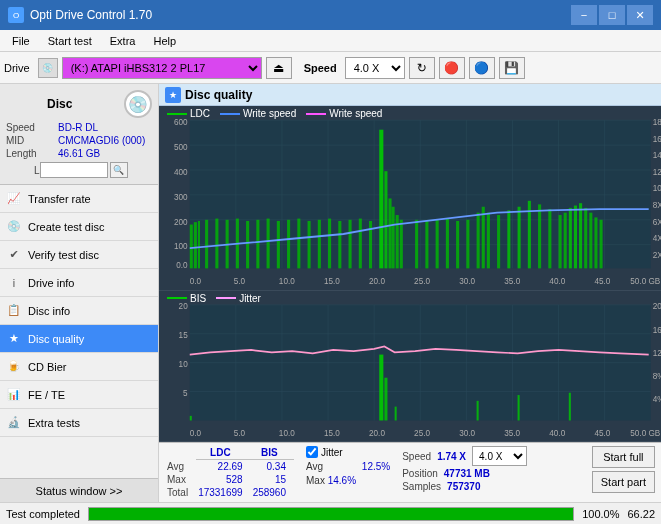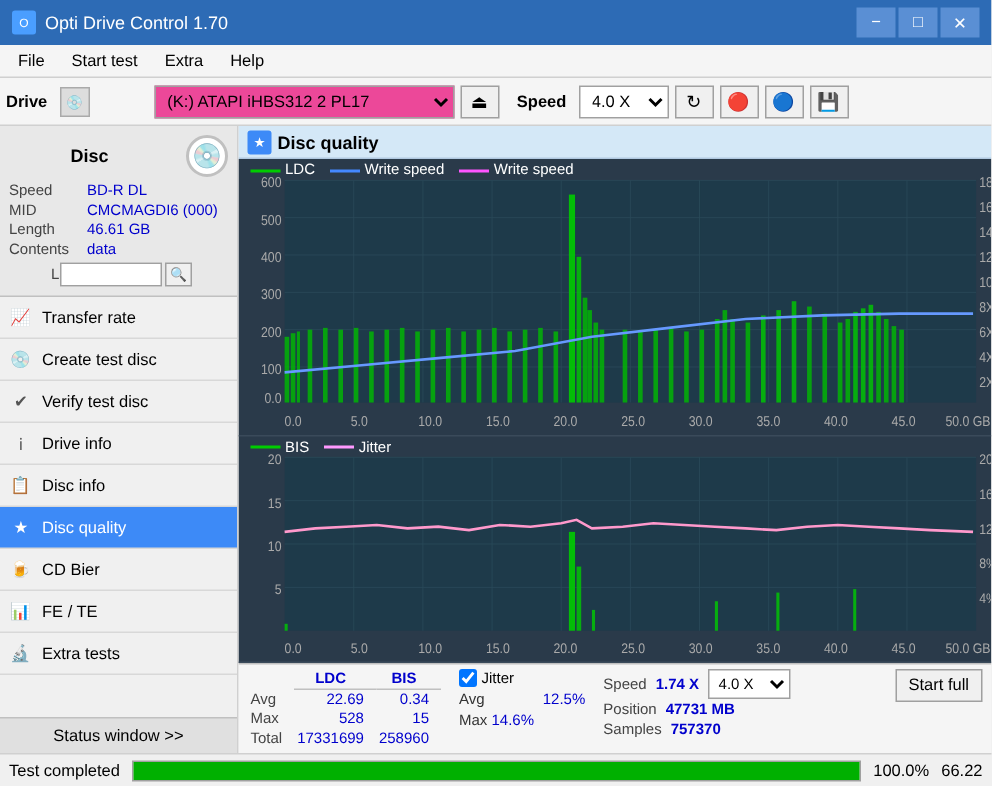--- a/index.html
+++ b/index.html
@@ -11,22 +11,22 @@
     .title-bar-icon { width: 16px; height: 16px; background: #4a9eff; border-radius: 2px; display: flex; align-items: center; justify-content: center; font-size: 8px; color: white; }
     .title-bar-controls { display: flex; gap: 2px; }
     .title-btn { width: 26px; height: 20px; background: #5a8fd4; border: none; color: white; cursor: pointer; font-size: 11px; display: flex; align-items: center; justify-content: center; }
     
     
     .menu-bar { background: #f5f5f5; height: 22px; display: flex; align-items: center; padding: 0 4px; border-bottom: 1px solid #d0d0d0; gap: 2px; }
     .menu-item { padding: 2px 8px; cursor: pointer; font-size: 11px; }
     
     
     .drive-toolbar { background: #f5f5f5; height: 32px; display: flex; align-items: center; padding: 2px 4px; border-bottom: 1px solid #d0d0d0; gap: 4px; }
-    .drive-label { font-size: 11px; font-weight: bold; margin-right: 4px; }
-    .drive-select { height: 22px; font-size: 11px; background: #ec4899; border: 1px solid #a0a0a0; padding: 1px 4px; min-width: 200px; margin-left: 39px; }
+    .drive-label { font-size: 11px; font-weight: normal; margin-right: 4px; }
+    .drive-select { height: 22px; font-size: 11px; background: #d946ef; border: 1px solid #a0a0a0; padding: 1px 4px; min-width: 200px; }
     .toolbar-btn { width: 26px; height: 22px; background: #f0f0f0; border: 1px solid #a0a0a0; cursor: pointer; display: flex; align-items: center; justify-content: center; font-size: 12px; }
     .speed-label { font-size: 11px; font-weight: bold; margin-left: 8px; margin-right: 4px; }
     .speed-select { height: 22px; font-size: 11px; background: white; border: 1px solid #a0a0a0; padding: 1px 4px; width: 60px; }
     
     
     .main-layout { display: flex; height: calc(524px - 30px - 22px - 32px - 22px); }
     
     
     .sidebar { width: 159px; background: #f0f0f0; border-right: 1px solid #d0d0d0; display: flex; flex-direction: column; }
     .disc-section { background: #e8e8e8; border-bottom: 1px solid #c0c0c0; padding: 6px; }
@@ -152,24 +152,20 @@
         <span class="disc-key">Speed</span>
         <span class="disc-val blue">BD-R DL</span>
       </div>
       <div class="disc-row">
         <span class="disc-key">MID</span>
         <span class="disc-val blue">CMCMAGDI6 (000)</span>
       </div>
       <div class="disc-row">
         <span class="disc-key">Length</span>
         <span class="disc-val blue">46.61 GB</span>
-      </div>
-      <div class="disc-row">
-        <span class="disc-key">Contents</span>
-        <span class="disc-val blue">data</span>
       </div>
       <div class="label-row">
         <span class="label-key">Label</span>
         <input type="text" class="label-input" style="">
         <button class="label-btn">🔍</button>
       </div>
     </div>
 
     <div class="nav-items">
       <div class="nav-item">
@@ -471,20 +467,21 @@
           <span class="speed-val">47731 MB</span>
         </div>
         <div class="speed-row">
           <span class="speed-key">Samples</span>
           <span class="speed-val">757370</span>
         </div>
       </div>
 
       <div class="action-btns">
         <button class="action-btn">Start full</button>
+        <button class="action-btn">Start part</button>
       </div>
     </div>
 
   </div>
 
 </div>
 
 <div class="status-bar" style="position:fixed;bottom:0;left:0;right:0;height:22px;background:#f0f0f0;border-top:1px solid #d0d0d0;display:flex;align-items:center;padding:0 6px;gap:8px;font-size:11px;z-index:10;">
   <span>Test completed</span>
   <div class="progress-bar-container" style="flex:1;height:14px;background:#d0d0d0;border:1px solid #a0a0a0;">

